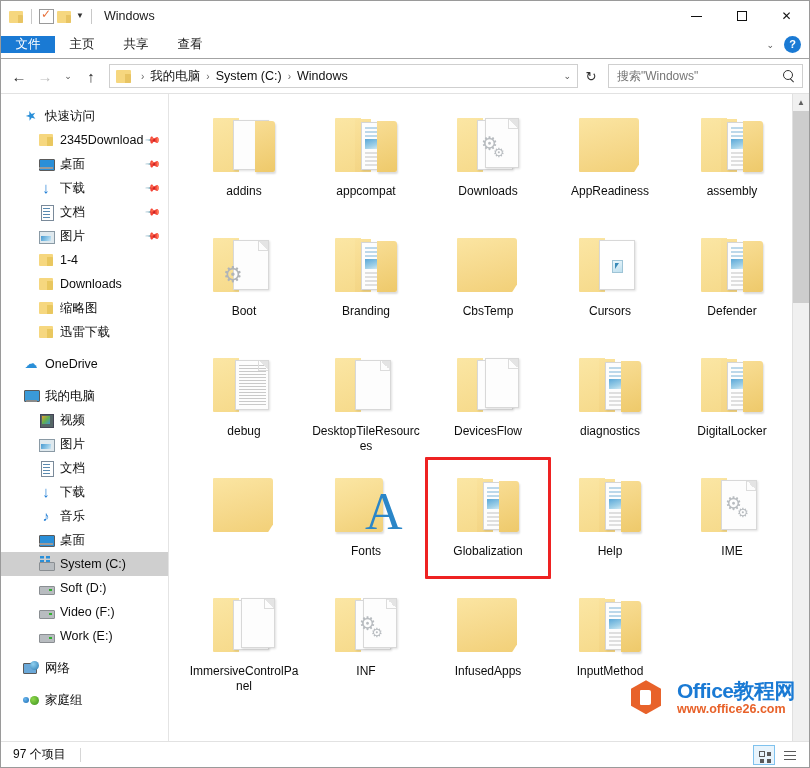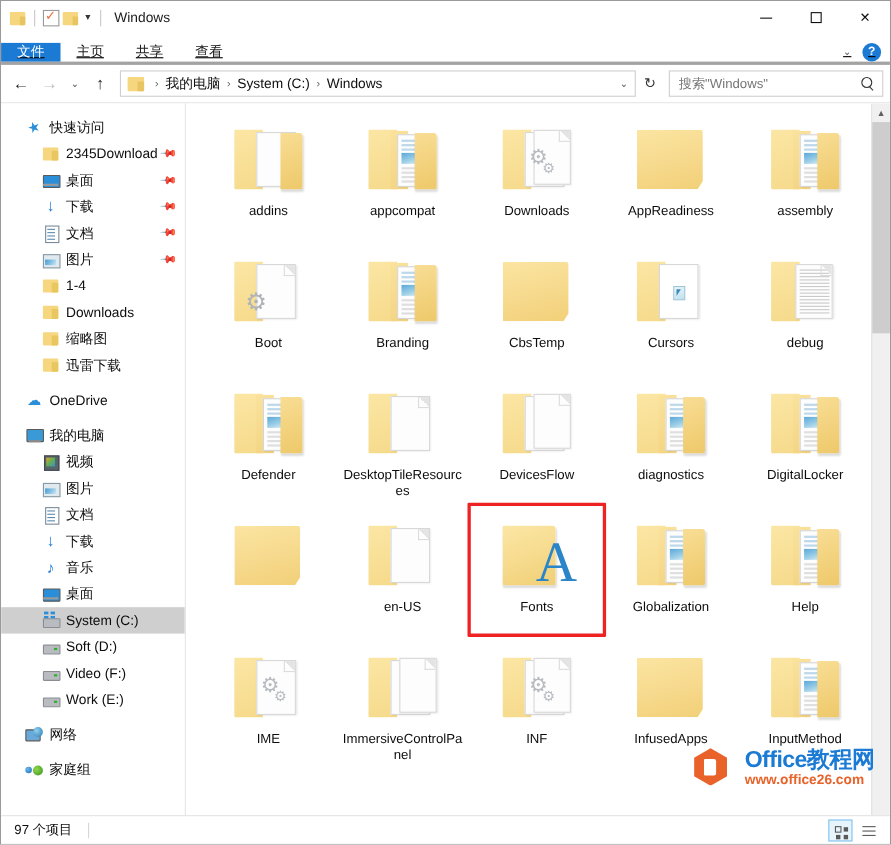--- a/index.html
+++ b/index.html
@@ -64,22 +64,22 @@
   .wc {
     width: 45px; height: 30px; display: flex; align-items: center;
     justify-content: center; font-size: 12px; color: #101010;
     line-height: 1; user-select: none;
   }
   .wc .glyph-min { display:block; width:11px; height:1px; background:#101010; }
   .wc .glyph-max { display:block; width:10px; height:10px; border:1px solid #101010; }
 
   
   #ribbon {
-    height: 28px; flex: 0 0 28px; display: flex; align-items: flex-end;
-    border-bottom: 3px solid #a3a3a3; background: #ffffff; position: relative; text-decoration: underline;
+    height: 28px; flex: 0 0 28px; display: flex; align-items: center;
+    border-bottom: 1px solid #a3a3a3; background: #ffffff; position: relative;
   }
   .tab {
     display: flex; align-items: center; justify-content: center;
     font-size: 12.5px; color: #1a1a1a; padding: 0 14px; cursor: default;
     min-width: 54px;
   }
   .tab.file {
     background: #1a7ad4; color: #ffffff; min-width: 54px;
   }
   #ribbon-right {
@@ -746,20 +746,41 @@
               <div class="curs-ico"></div>
               </div>
           </div>
           <div class="item-label">Cursors</div>
         </div>
 
         <div class="item">
           <div class="fbox">
             <div class="fld open">
                 <div class="back"></div>
+                <div class="mflap"></div>
+              <div class="thumbstrip">
+                  <i></i>
+                  <i></i>
+                  <i></i>
+                  <i></i>
+                  <i></i>
+                  <i></i>
+                  <i></i>
+                  <i></i>
+                </div>
+              <div class="rflap"></div>
+              </div>
+          </div>
+          <div class="item-label">Defender</div>
+        </div>
+
+        <div class="item">
+          <div class="fbox">
+            <div class="fld open">
+                <div class="back"></div>
               <div class="textpage">
                 <i style="top:4px"></i>
                   <i style="top:7px"></i>
                   <i style="top:10px"></i>
                 <i style="top:13px"></i>
                   <i style="top:16px"></i>
                   <i style="top:19px"></i>
                 <i style="top:22px"></i>
                   <i style="top:25px"></i>
                   <i style="top:28px"></i>
@@ -772,125 +793,93 @@
               </div>
               </div>
           </div>
           <div class="item-label">debug</div>
         </div>
 
         <div class="item">
           <div class="fbox">
             <div class="fld open">
                 <div class="back"></div>
+              <div class="sheet s1">
+                  <div class="sheet-fold"></div>
+                </div>
+              </div>
+          </div>
+          <div class="item-label">DesktopTileResources</div>
+        </div>
+
+        <div class="item">
+          <div class="fbox">
+            <div class="fld open">
+                <div class="back"></div>
+              <div class="sheet s1">
+                  <div class="sheet-fold"></div>
+                </div>
+              <div class="sheet s2">
+                  <div class="sheet-fold"></div>
+                </div>
+              </div>
+          </div>
+          <div class="item-label">DevicesFlow</div>
+        </div>
+
+        <div class="item">
+          <div class="fbox">
+            <div class="fld open">
+                <div class="back"></div>
                 <div class="mflap"></div>
               <div class="thumbstrip">
                   <i></i>
                   <i></i>
                   <i></i>
                   <i></i>
                   <i></i>
                   <i></i>
                   <i></i>
                   <i></i>
                 </div>
               <div class="rflap"></div>
               </div>
           </div>
-          <div class="item-label">Defender</div>
-        </div>
-
-        <div class="item">
-          <div class="fbox">
-            <div class="fld open">
-                <div class="back"></div>
-              <div class="sheet s1">
-                  <div class="sheet-fold"></div>
-                </div>
-              </div>
-          </div>
-          <div class="item-label">DesktopTileResources</div>
-        </div>
-
-        <div class="item">
-          <div class="fbox">
-            <div class="fld open">
-                <div class="back"></div>
-              <div class="sheet s1">
-                  <div class="sheet-fold"></div>
-                </div>
-              <div class="sheet s2">
-                  <div class="sheet-fold"></div>
-                </div>
-              </div>
-          </div>
-          <div class="item-label">DevicesFlow</div>
+          <div class="item-label">diagnostics</div>
         </div>
 
         <div class="item">
           <div class="fbox">
             <div class="fld open">
                 <div class="back"></div>
                 <div class="mflap"></div>
               <div class="thumbstrip">
                   <i></i>
                   <i></i>
                   <i></i>
                   <i></i>
                   <i></i>
                   <i></i>
                   <i></i>
                   <i></i>
                 </div>
               <div class="rflap"></div>
               </div>
           </div>
-          <div class="item-label">diagnostics</div>
-        </div>
-
-        <div class="item">
-          <div class="fbox">
-            <div class="fld open">
-                <div class="back"></div>
-                <div class="mflap"></div>
-              <div class="thumbstrip">
-                  <i></i>
-                  <i></i>
-                  <i></i>
-                  <i></i>
-                  <i></i>
-                  <i></i>
-                  <i></i>
-                  <i></i>
-                </div>
-              <div class="rflap"></div>
-              </div>
-          </div>
           <div class="item-label">DigitalLocker</div>
         </div>
 
         <div class="item">
           <div class="fbox">
             <div class="fld plain">
                 <div class="back"></div>
               </div>
           </div>
         </div>
 
-        <div class="item">
-          <div class="fbox">
-            <div class="fld open">
-                <div class="back"></div>
-              <div class="sheet s1">
-                  <div class="sheet-fold"></div>
-                </div>
-              </div>
-          </div>
-          <div class="item-label">en-US</div>
-        </div>
 
         <div class="item" id="fonts-item">
           <div class="fbox">
             <div class="fld">
                 <div class="back" style="width:48px"></div>
               <span class="font-a">A</span>
               </div>
           </div>
           <div class="item-label">Fonts</div>
         </div>

